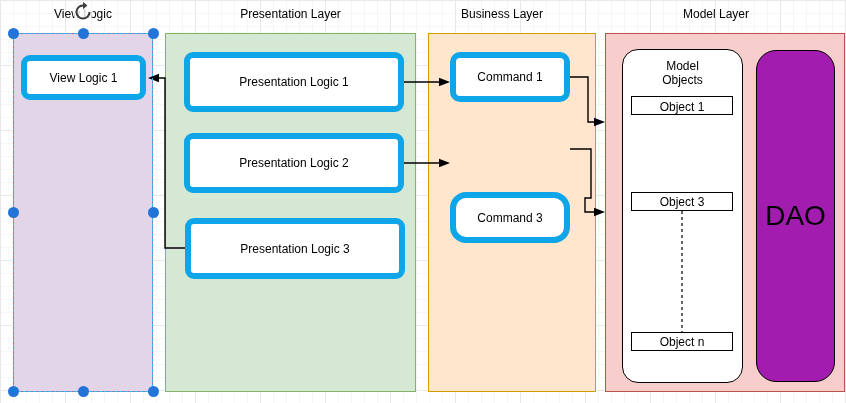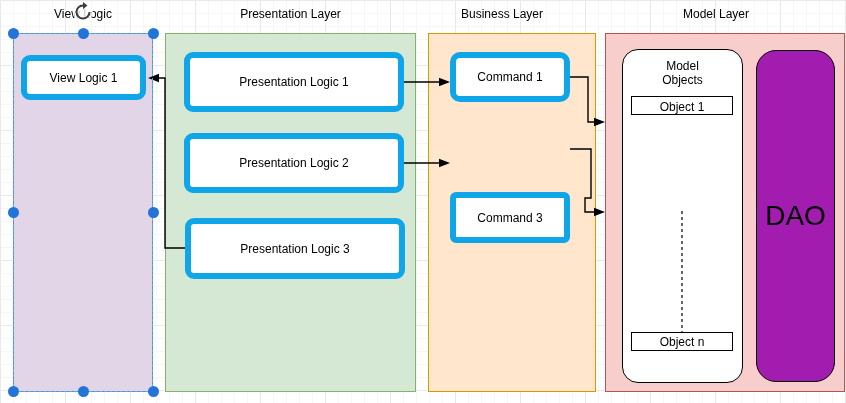--- a/index.html
+++ b/index.html
@@ -83,30 +83,33 @@
   <div class="node" style="left:176px;top:133px;width:220px;height:60px;">
     <span>Presentation Logic 2</span>
   </div>
   <div class="node" style="left:177px;top:218px;width:220px;height:61px;">
     <span>Presentation Logic 3</span>
   </div>
 
   <div class="node" style="left:442px;top:52px;width:120px;height:50px;border-radius:10px;">
     <span>Command 1</span>
   </div>
-  <div class="node" style="left:442px;top:192px;width:120px;height:51px;border-radius:6px;">
+  <div class="node" style="left:442px;top:192px;width:120px;height:51px;border-radius:16px;">
     <span>Command 3</span>
   </div>
 
   <div class="model-objects" style="left:614px;top:49px;width:121px;height:334px;">
     <span class="grouplabel">Model
 Objects</span>
   </div>
   <div class="objbox" style="left:623px;top:96px;width:102px;height:19px;align-items:flex-end;">
     <span>Object 1</span>
+  </div>
+  <div class="objbox" style="left:623px;top:192px;width:102px;height:19px;">
+    <span>Object 3</span>
   </div>
   <div class="objbox" style="left:623px;top:332px;width:102px;height:19px;">
     <span>Object n</span>
   </div>
 
   <div class="dao" style="left:748px;top:50px;width:79px;height:332px;">
     <span>DAO</span>
   </div>
 
   <svg class="overlay" width="846" height="403" viewBox="0 0 846 403">

